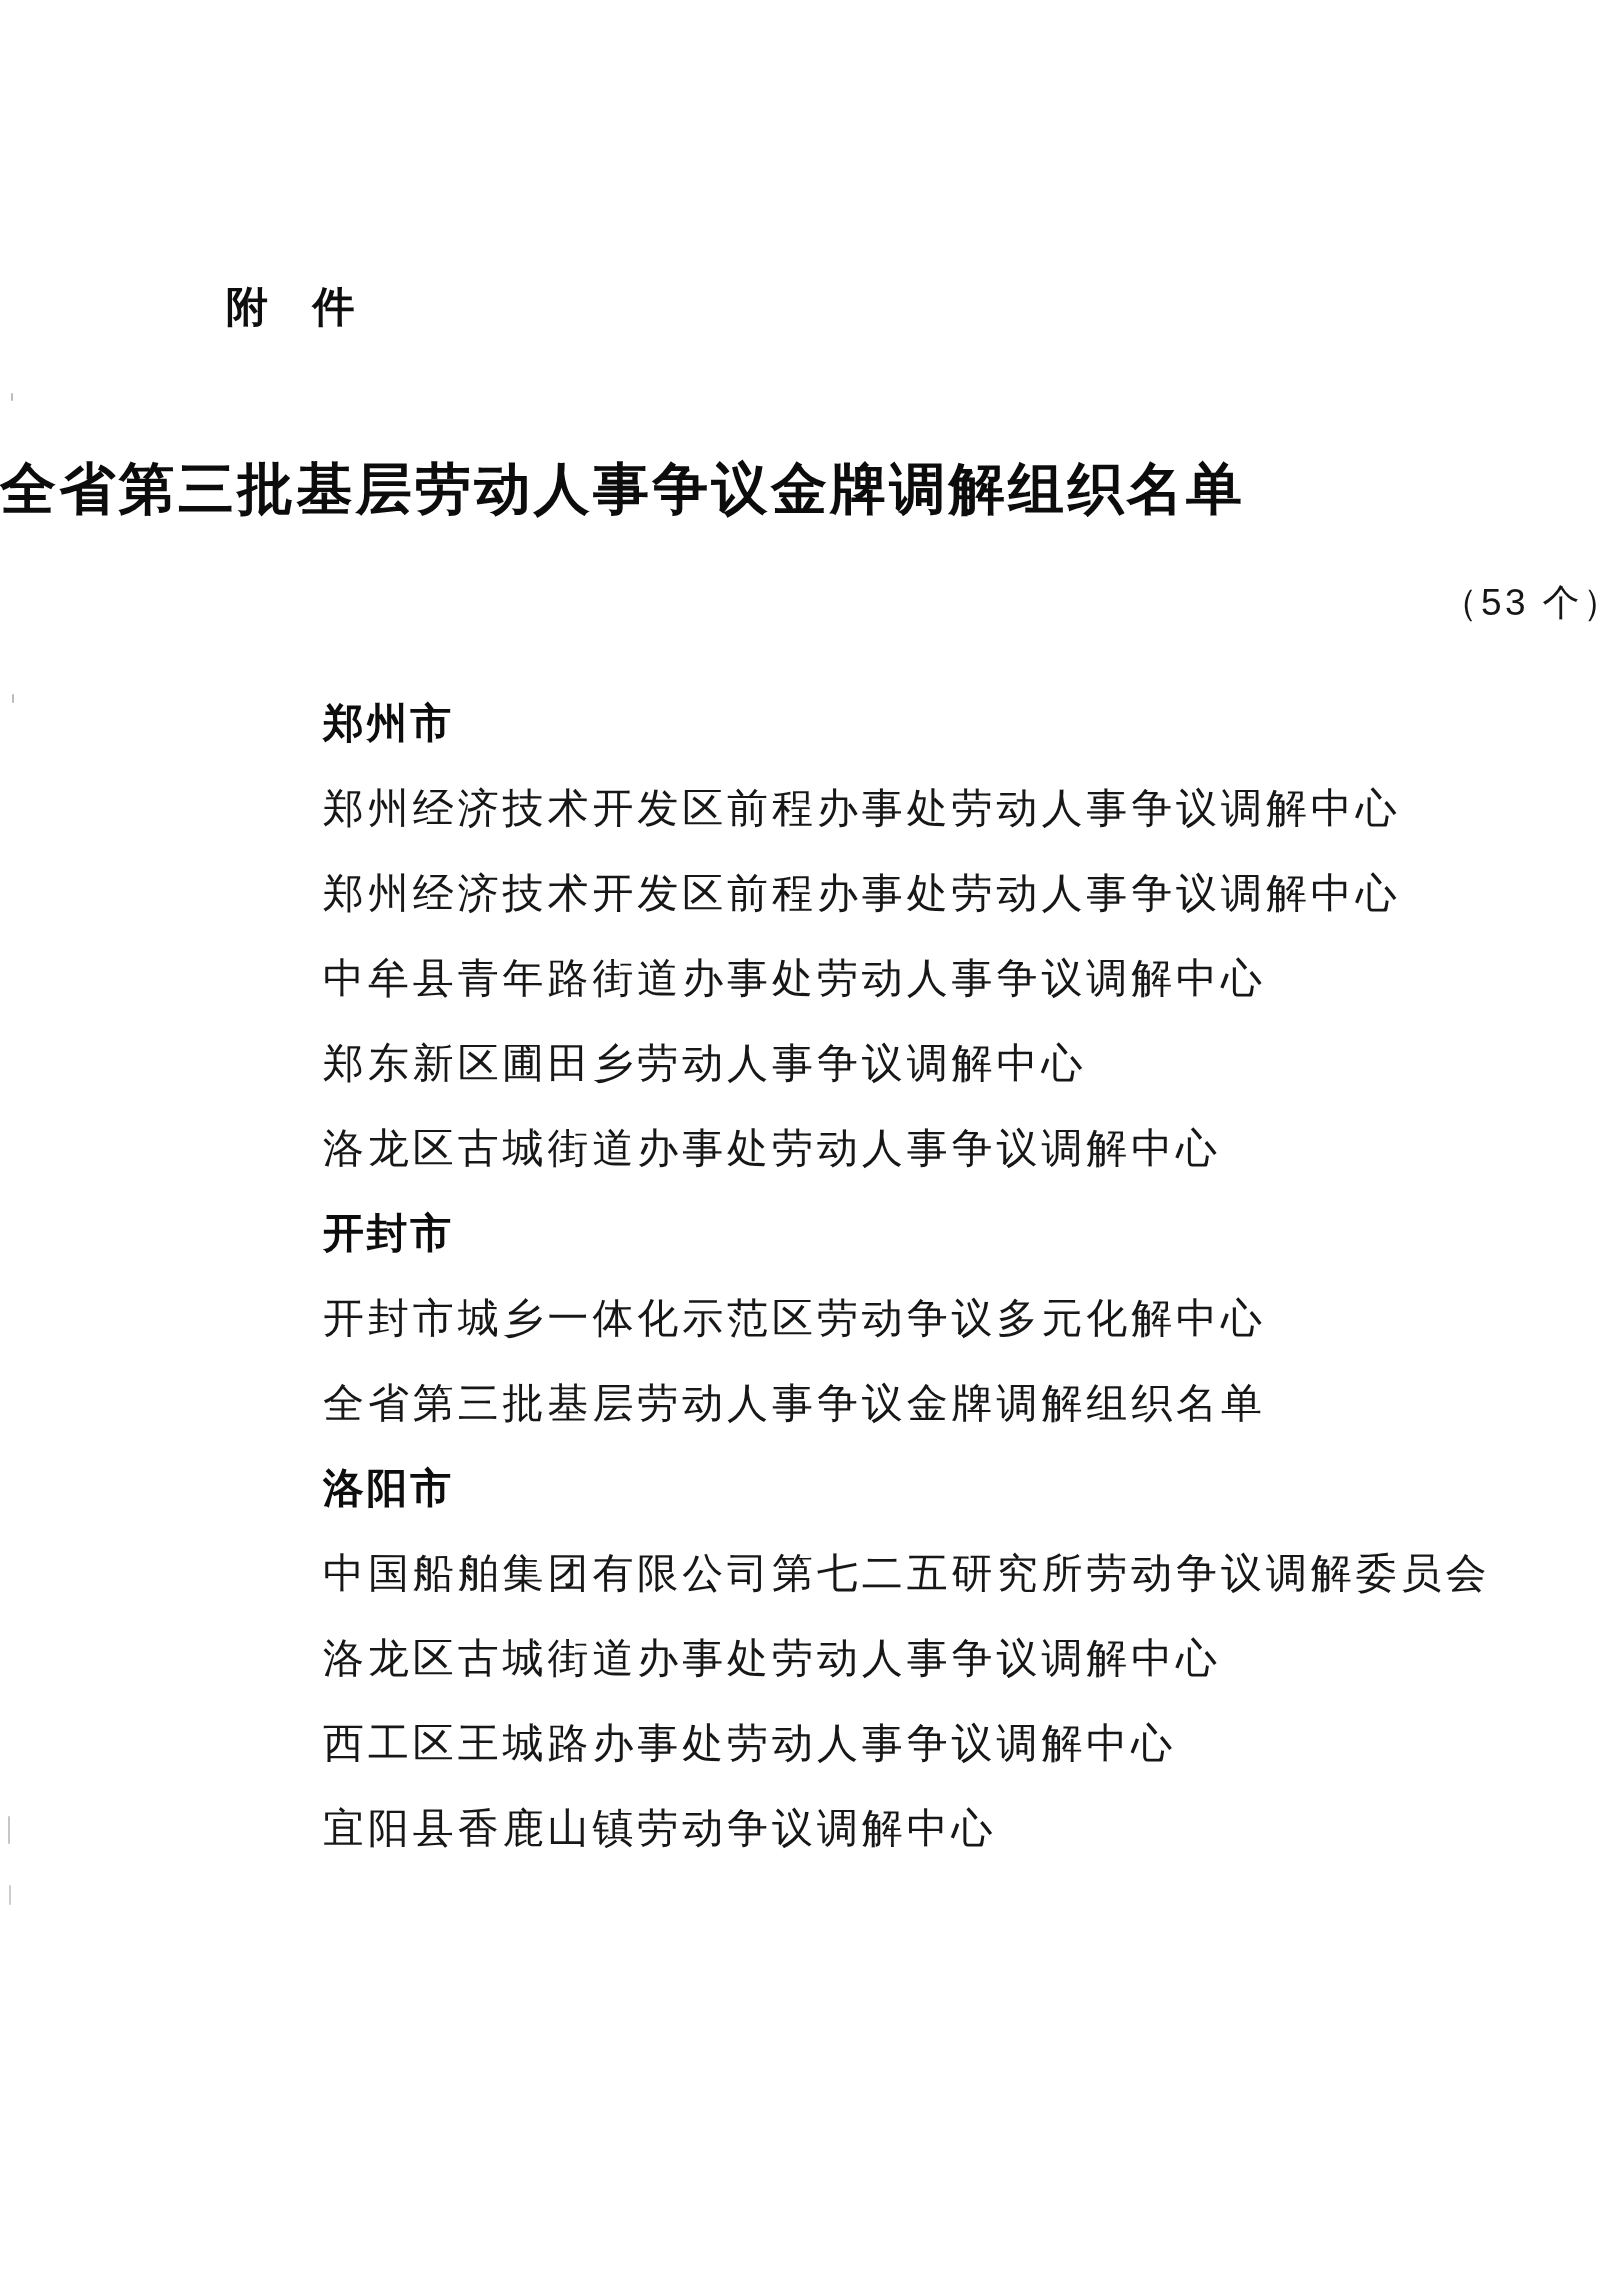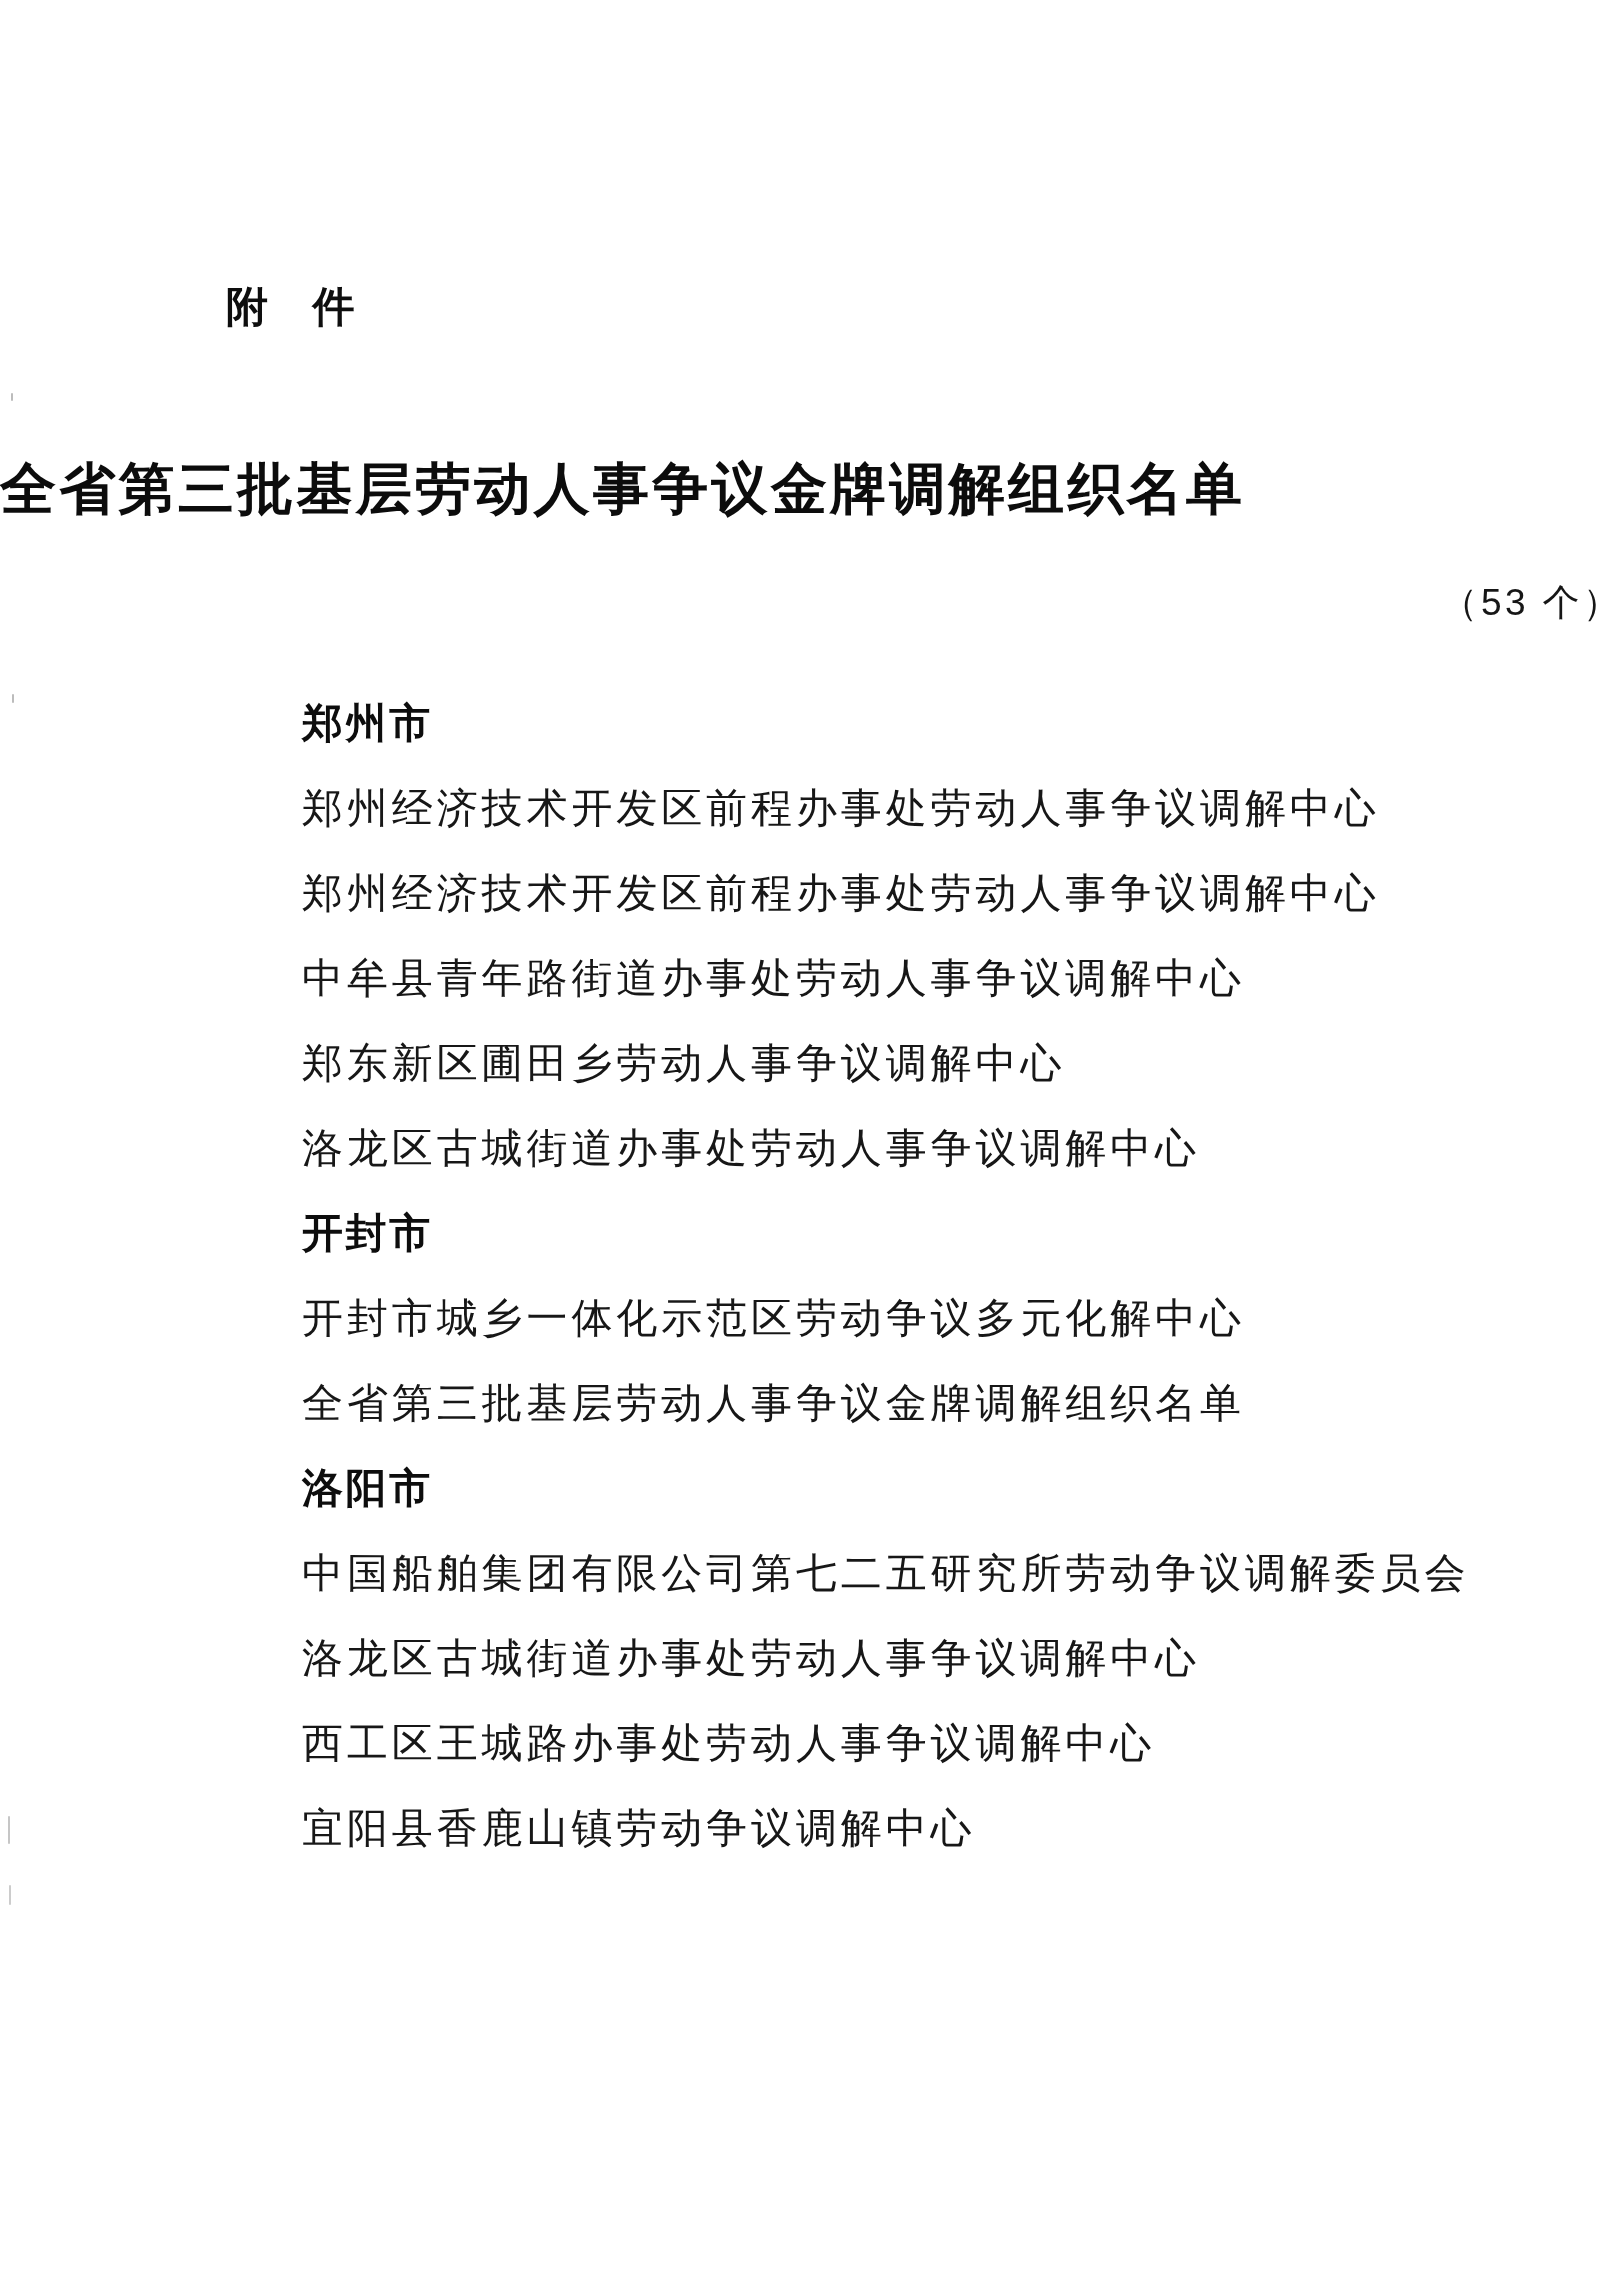--- a/index.html
+++ b/index.html
@@ -57,20 +57,21 @@
     left: 0;
     top: 681px;
     width: 100%;
   }
   .line {
     height: 85px;
     display: flex;
     align-items: center;
     padding-left: 302px;
     white-space: nowrap;
+    margin-left: 21px;
   }
   .city-line {
     font-family: "Liberation Sans", "DejaVu Sans", sans-serif;
     font-weight: 700;
     font-size: 41px;
     letter-spacing: 2.6px;
     color: #0d0d0d;
   }
   .item-line {
     font-family: "Liberation Serif", "DejaVu Serif", serif;

